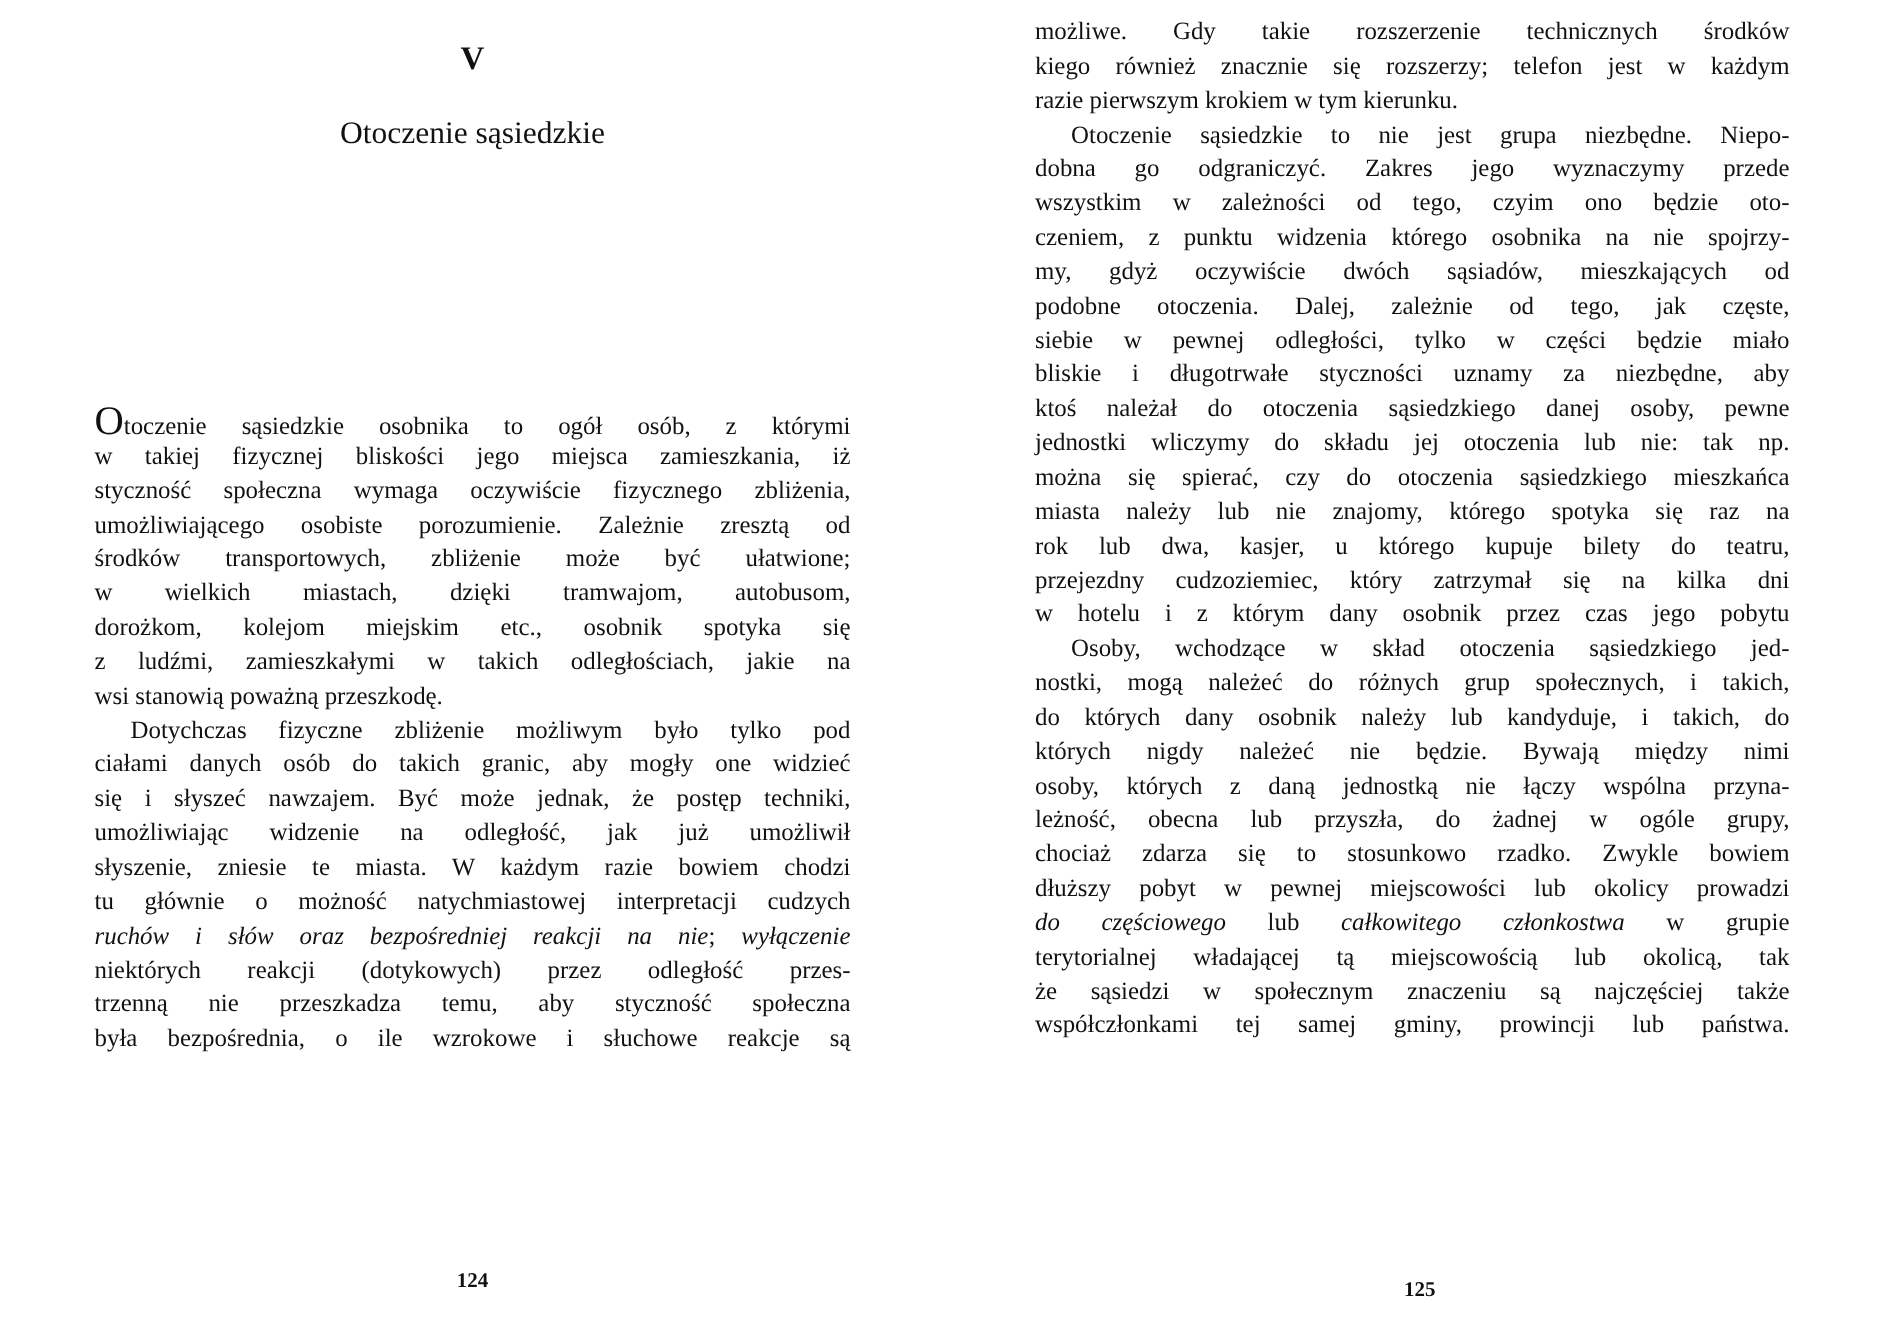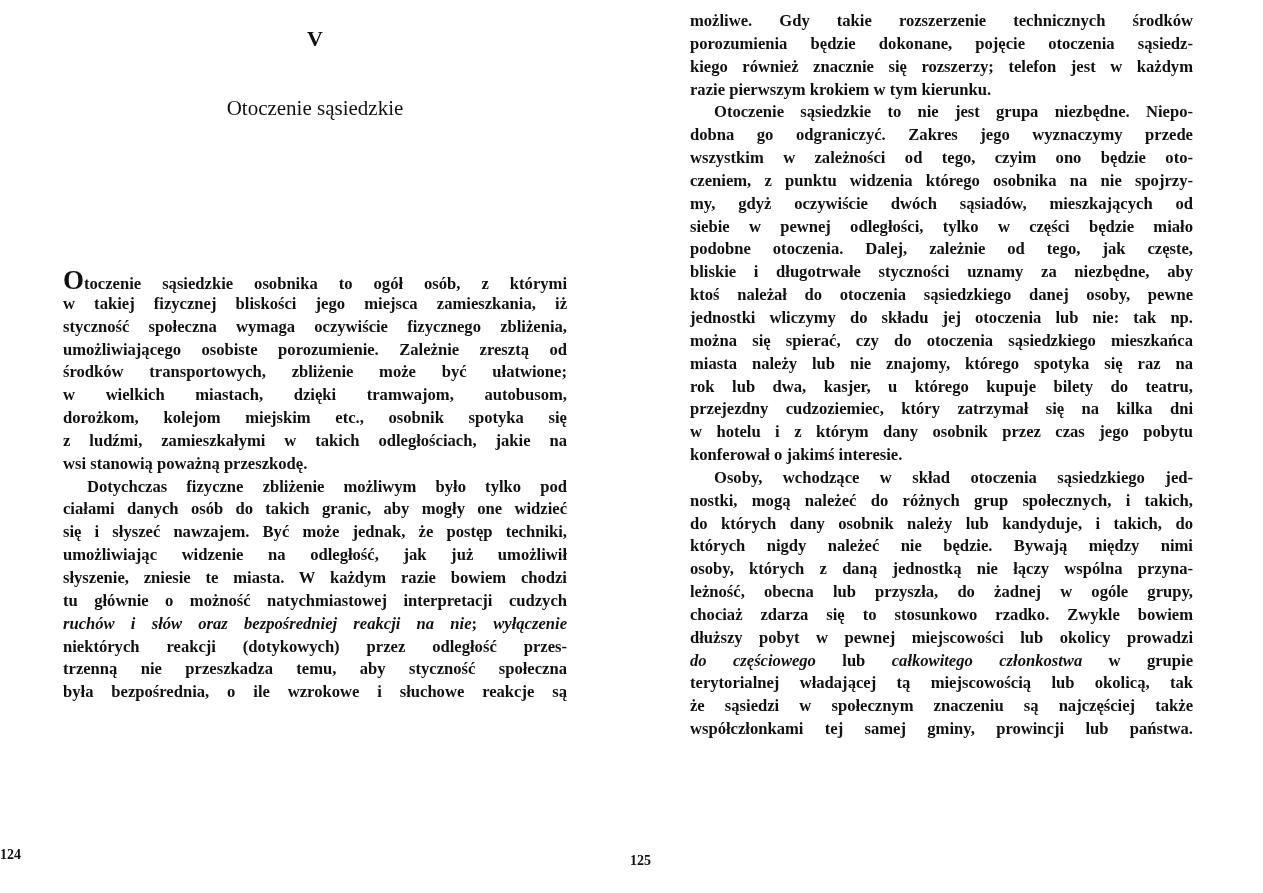--- a/index.html
+++ b/index.html
@@ -4,31 +4,31 @@
 <style>
   html, body { margin:0; padding:0; background:#ffffff; }
   body { width:1263px; height:893px; position:relative; overflow:hidden;
          font-family:"Liberation Serif","DejaVu Serif",serif; color:#111; }
   .page { position:absolute; top:0; height:893px; }
   #page-left { left:0; width:630px; }
   #page-right { left:630px; width:633px; }
   .chapter-num { position:absolute; left:63px; width:504px; top:26px; text-align:center;
                  font-size:22px; font-weight:bold; }
   .chapter-title { position:absolute; left:63px; width:504px; top:76px; text-align:center;
-                   font-size:21px;margin-top:20px; }
-  .text-block { position:absolute; font-size:16.6px;font-weight:bold; }
+                   font-size:21px; }
+  .text-block { position:absolute; font-size:16.6px; }
   #left-text { left:63px; width:504px; top:270px; }
   #right-text { left:60px; width:503px; top:10px; }
   .line { display:block; height:22.85px; line-height:22.85px; white-space:nowrap;
           text-align:justify; text-align-last:justify; }
   .line.last { text-align-last:left; }
   .line.indent { padding-left:24px; }
   .dropcap { font-size:27px; line-height:20px; }
   .it { font-style:italic; }
-  .folio { position:absolute; top:847px; width:100%; text-align:left; font-size:14px; font-weight:bold; }
+  .folio { position:absolute; top:847px; width:100%; text-align:center; font-size:14px; font-weight:bold; }
   #folio-left { left:0; width:630px; }
   #folio-right { left:0; width:633px; top:853px; }
 </style>
 </head>
 <body>
 
 <div class="page" id="page-left">
   <div class="chapter-num">V</div>
   <div class="chapter-title">Otoczenie sąsiedzkie</div>
 
@@ -53,39 +53,37 @@
     <span class="line">trzenną nie przeszkadza temu, aby styczność społeczna</span>
     <span class="line">była bezpośrednia, o ile wzrokowe i słuchowe reakcje są</span>
   </div>
 
   <div class="folio" id="folio-left">124</div>
 </div>
 
 <div class="page" id="page-right">
   <div class="text-block" id="right-text">
     <span class="line">możliwe. Gdy takie rozszerzenie technicznych środków</span>
-    <span class="line">porozumienia będzie dokonane, pojęcie otoczenia sąsiedz-</span>
     <span class="line">kiego również znacznie się rozszerzy; telefon jest w każdym</span>
     <span class="line last">razie pierwszym krokiem w tym kierunku.</span>
     <span class="line indent">Otoczenie sąsiedzkie to nie jest grupa niezbędne. Niepo-</span>
     <span class="line">dobna go odgraniczyć. Zakres jego wyznaczymy przede</span>
     <span class="line">wszystkim w zależności od tego, czyim ono będzie oto-</span>
     <span class="line">czeniem, z punktu widzenia którego osobnika na nie spojrzy-</span>
     <span class="line">my, gdyż oczywiście dwóch sąsiadów, mieszkających od</span>
+    <span class="line">podobne otoczenia. Dalej, zależnie od tego, jak częste,</span>
     <span class="line">siebie w pewnej odległości, tylko w części będzie miało</span>
-    <span class="line">podobne otoczenia. Dalej, zależnie od tego, jak częste,</span>
     <span class="line">bliskie i długotrwałe styczności uznamy za niezbędne, aby</span>
     <span class="line">ktoś należał do otoczenia sąsiedzkiego danej osoby, pewne</span>
     <span class="line">jednostki wliczymy do składu jej otoczenia lub nie: tak np.</span>
     <span class="line">można się spierać, czy do otoczenia sąsiedzkiego mieszkańca</span>
     <span class="line">miasta należy lub nie znajomy, którego spotyka się raz na</span>
     <span class="line">rok lub dwa, kasjer, u którego kupuje bilety do teatru,</span>
     <span class="line">przejezdny cudzoziemiec, który zatrzymał się na kilka dni</span>
     <span class="line">w hotelu i z którym dany osobnik przez czas jego pobytu</span>
-    <span class="line last">konferował o jakimś interesie.</span>
     <span class="line indent">Osoby, wchodzące w skład otoczenia sąsiedzkiego jed-</span>
     <span class="line">nostki, mogą należeć do różnych grup społecznych, i takich,</span>
     <span class="line">do których dany osobnik należy lub kandyduje, i takich, do</span>
     <span class="line">których nigdy należeć nie będzie. Bywają między nimi</span>
     <span class="line">osoby, których z daną jednostką nie łączy wspólna przyna-</span>
     <span class="line">leżność, obecna lub przyszła, do żadnej w ogóle grupy,</span>
     <span class="line">chociaż zdarza się to stosunkowo rzadko. Zwykle bowiem</span>
     <span class="line">dłuższy pobyt w pewnej miejscowości lub okolicy prowadzi</span>
     <span class="line"><span class="it">do częściowego</span><span> lub </span><span class="it">całkowitego członkostwa</span><span> w grupie</span></span>
     <span class="line">terytorialnej władającej tą miejscowością lub okolicą, tak</span>

